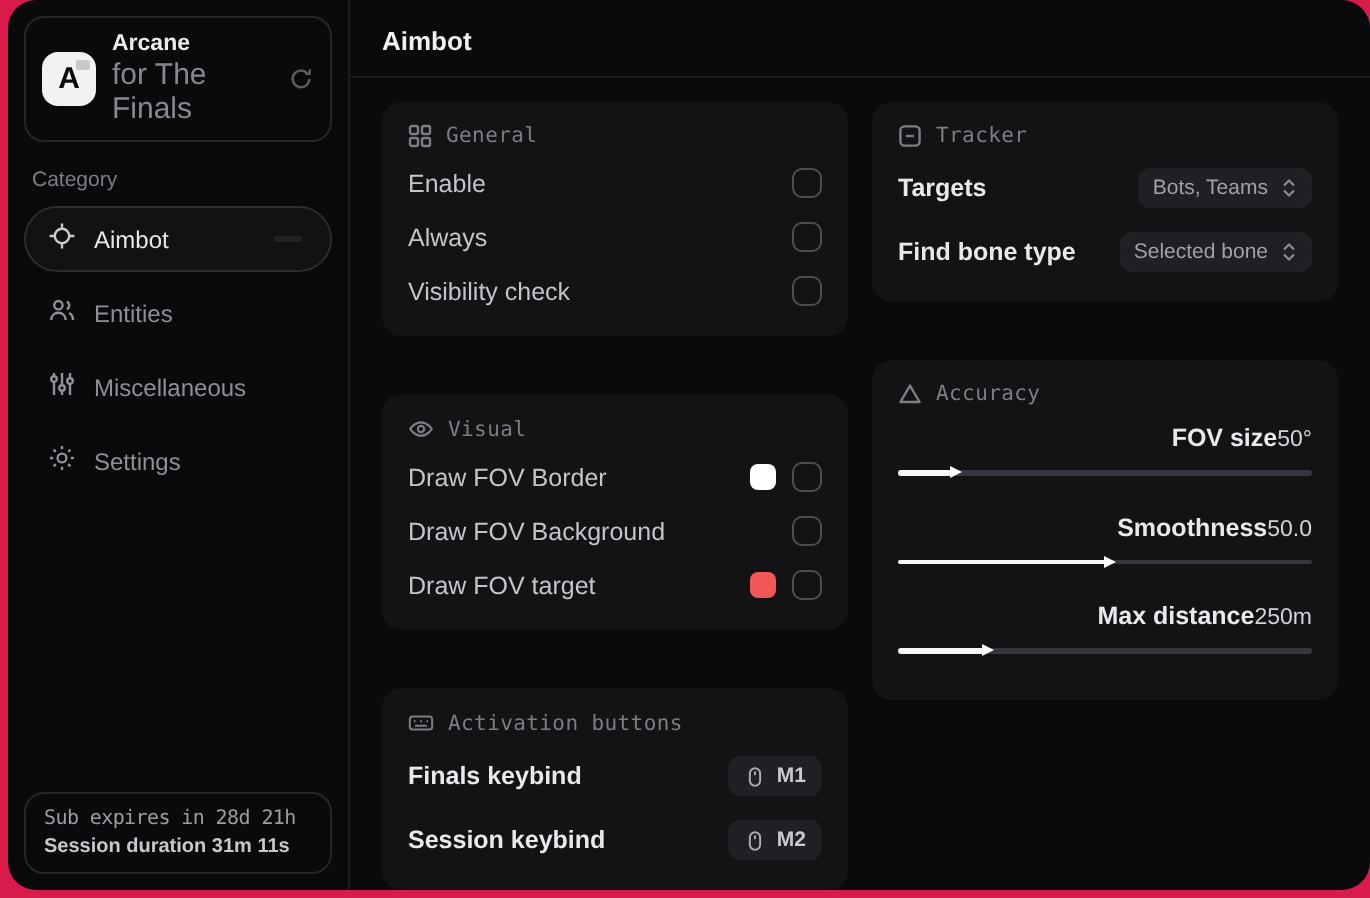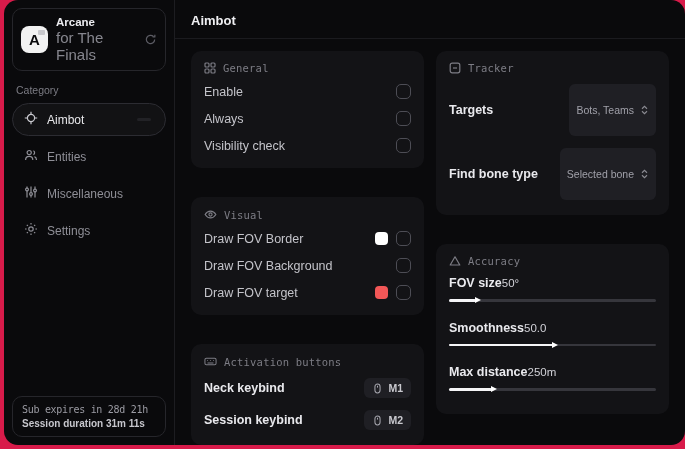--- a/index.html
+++ b/index.html
@@ -39,25 +39,25 @@
   .card-title { font-family:"DejaVu Sans Mono", monospace; font-size:10.5px; color:#7d7d85; letter-spacing:0.2px; }
   .card-head svg { flex-shrink:0; }
 
   .row { display:flex; align-items:center; justify-content:space-between; padding:6px 0; }
   .row-label { font-size:12.5px; color:#c4c4ca; }
   .row-label.strong { color:#e9e9ed; font-weight:bold; }
   .right-group { display:flex; align-items:center; gap:8px; }
   .checkbox { width:15px; height:15px; border:1.5px solid #4d4d55; border-radius:5px; background:transparent; cursor:pointer; }
   .swatch { width:13px; height:13px; border-radius:4px; cursor:pointer; }
 
-  .dd-btn { display:flex; align-items:center; gap:6px; background:#1f1f24; border:none; border-radius:6px; padding:20px 7px; font-family:"Liberation Sans", sans-serif; font-size:10.5px; color:#a0a0a9; cursor:pointer; white-space:nowrap; }
+  .dd-btn { display:flex; align-items:center; gap:6px; background:#1f1f24; border:none; border-radius:6px; padding:4px 7px; font-family:"Liberation Sans", sans-serif; font-size:10.5px; color:#a0a0a9; cursor:pointer; white-space:nowrap; }
   .key-btn { display:flex; align-items:flex-end; gap:5px; background:#1f1f24; border:none; border-radius:6px; padding:4px 8px; font-family:"Liberation Sans", sans-serif; font-size:10.5px; font-weight:bold; color:#c9c9cf; cursor:pointer; }
 
   .slider-group { padding:5px 0 4px; }
-  .srow { display:flex; justify-content:flex-start; align-items:baseline; }
+  .srow { display:flex; justify-content:flex-end; align-items:baseline; }
   .s-label { font-size:12.5px; font-weight:bold; color:#e9e9ed; }
   .s-value { font-size:11.5px; color:#d2d2d8; }
   .track { position:relative; height:2.5px; background:#36363c; border-radius:2px; margin:9px 0 10px; cursor:pointer; }
   .fill { position:relative; height:100%; background:#f5f5f7; border-radius:2px; }
   .thumb { position:absolute; right:-5px; top:50%; transform:translateY(-50%); width:0; height:0; border-top:3.5px solid transparent; border-bottom:3.5px solid transparent; border-left:6.5px solid #fff; }
 </style>
 </head>
 <body>
 
 <div class="stage">
@@ -195,21 +195,21 @@
 
         <section class="card">
           <div class="card-head">
             <svg width="13" height="13" viewBox="0 0 14 14" fill="none" stroke="#7d7d85" stroke-width="1.1">
                   <rect x="1" y="3.5" width="12" height="7" rx="1.5"></rect>
                   <path d="M3.2 6h.8M6.6 6h.8M10 6h.8M3.8 8.5h6.4"></path>
                 </svg>
             <span class="card-title">Activation buttons</span>
           </div>
           <div class="row">
-            <span class="row-label strong">Neck keybind</span>
+            <span class="row-label strong">Finals keybind</span>
             <button class="key-btn">
               <svg width="11" height="11" viewBox="0 0 12 12" fill="none" stroke="#a8a8b0" stroke-width="1.1">
                     <rect x="3.2" y="1.2" width="5.6" height="9.6" rx="2.8"></rect>
                     <path d="M6 3v2"></path>
                   </svg>
               <span>M1</span>
             </button>
           </div>
           <div class="row">
             <span class="row-label strong">Session keybind</span>

